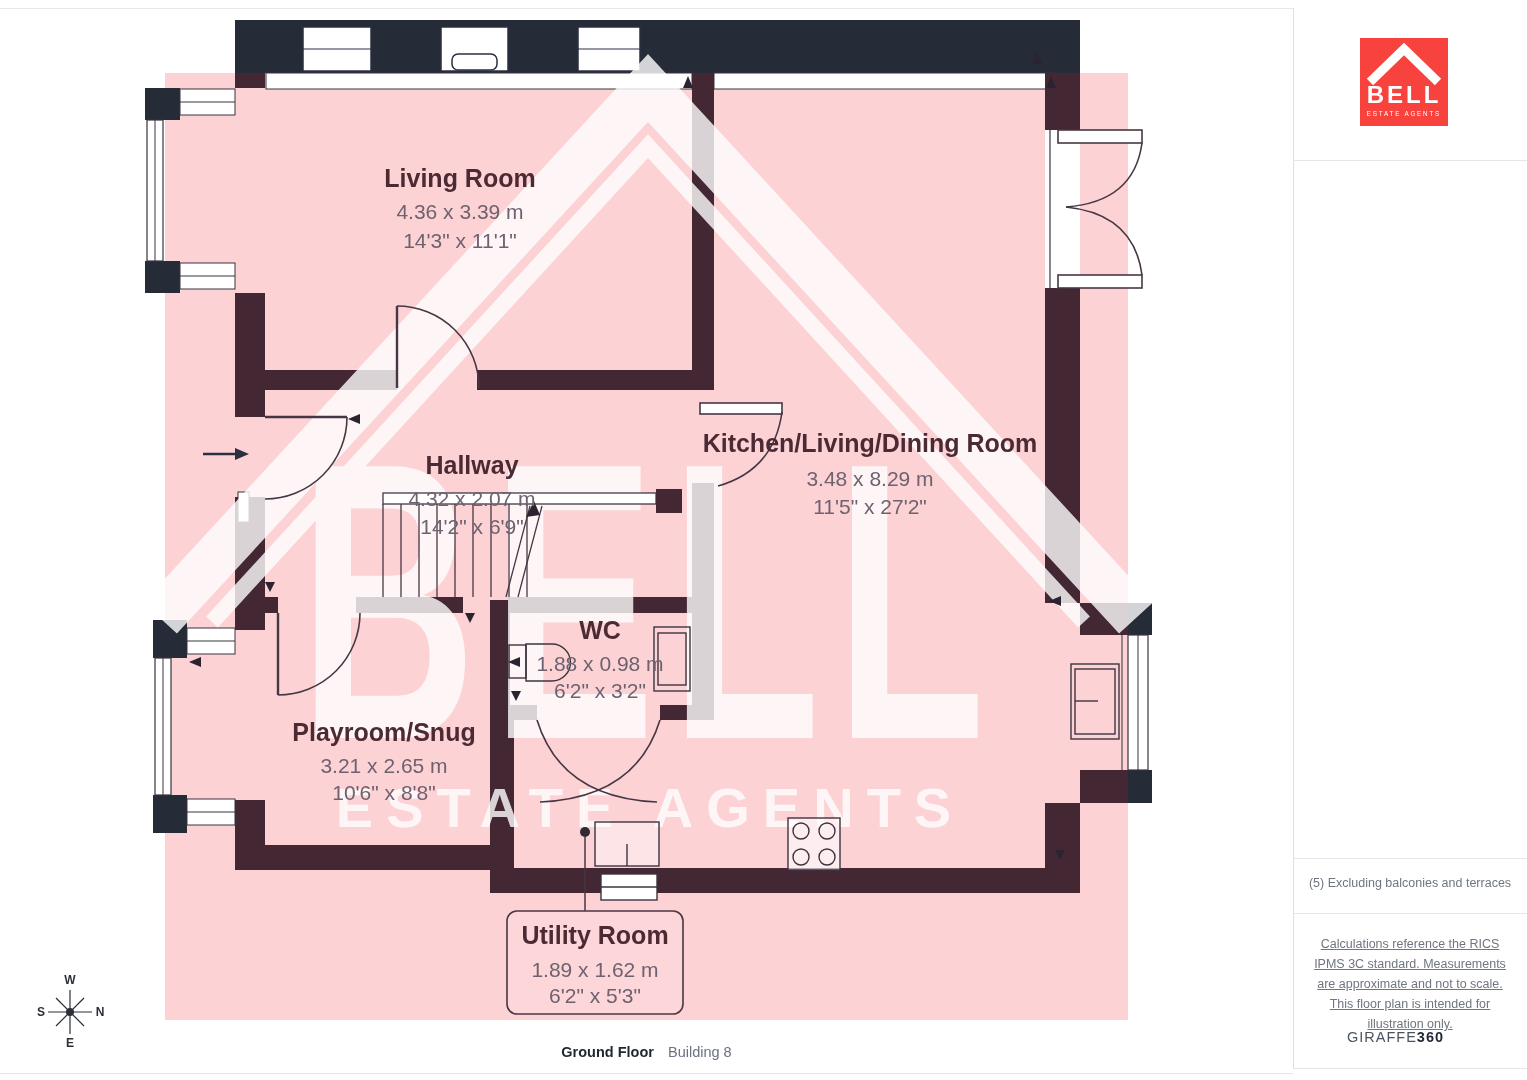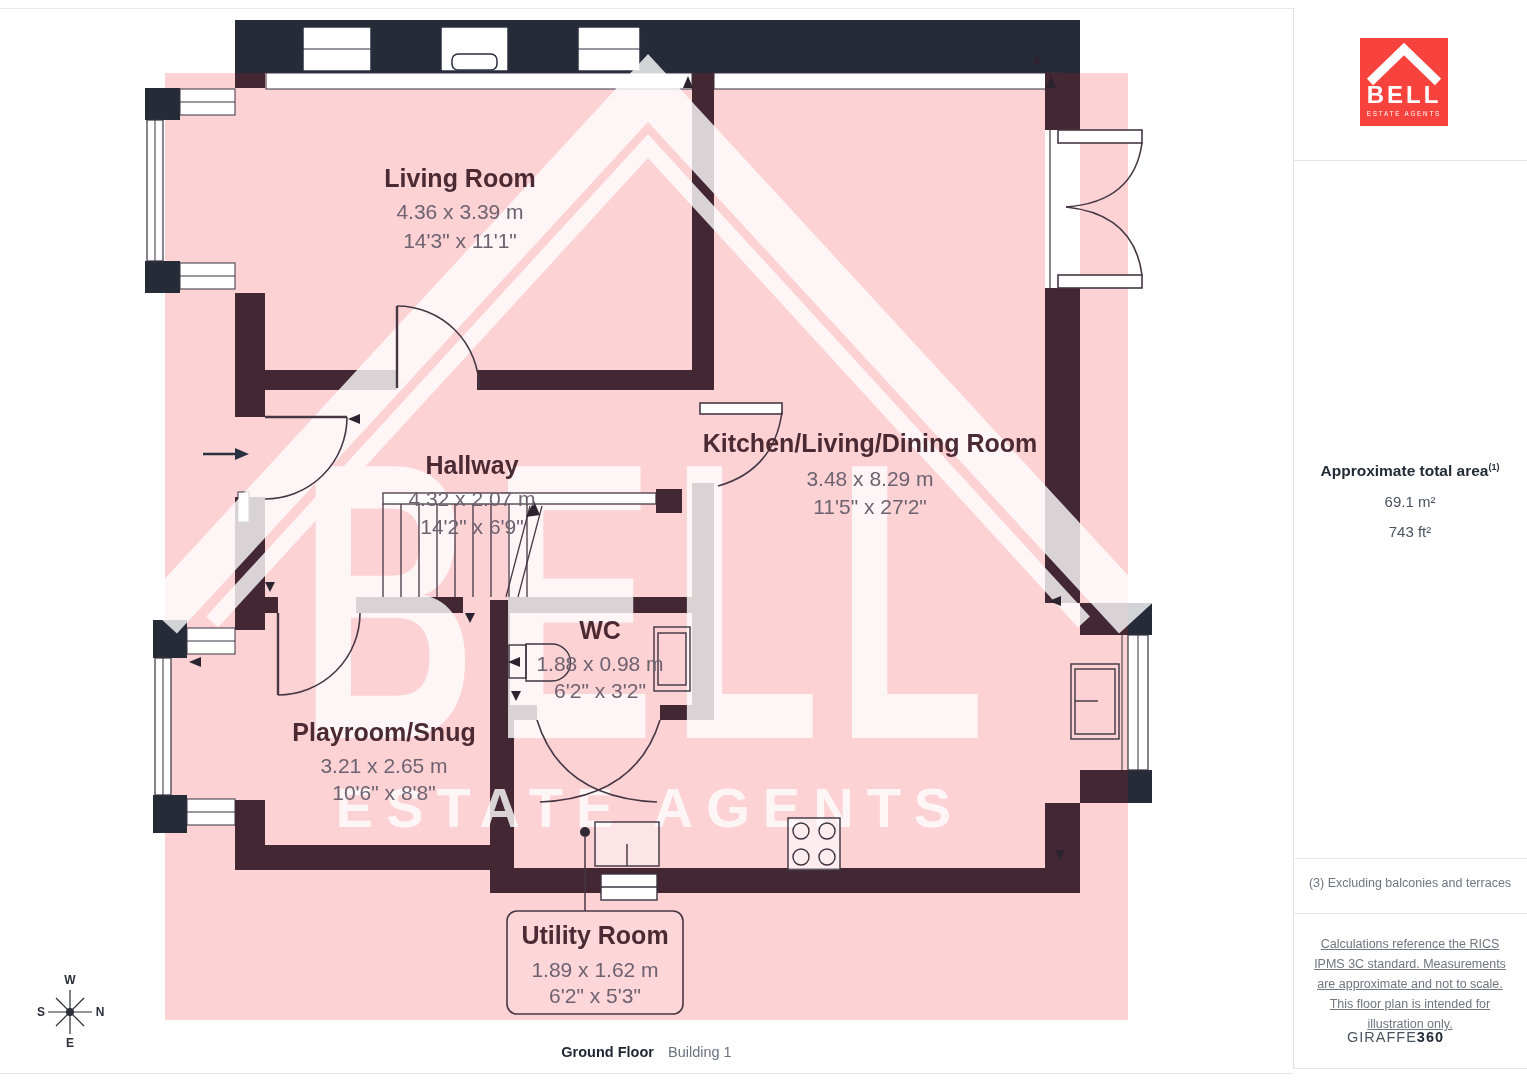--- a/index.html
+++ b/index.html
@@ -275,42 +275,37 @@
         <text x="100" y="1016">N</text>
         <text x="70" y="1047">E</text>
         <text x="41" y="1016">S</text>
       </g>
     </g>
   </svg>
   </div>
 
   <div class="footer">
     <span class="floor">Ground Floor</span>
-    <span class="bld">Building 1</span>
+    <span class="bld">Building 8</span>
   </div>
   <div class="footerline"></div>
 
   <div class="sidebar">
     <div class="vline"></div>
     <div class="sb-div" style="top:160px"></div>
     <div class="sb-div" style="top:858px"></div>
     <div class="sb-div" style="top:913px"></div>
     <div class="sb-div" style="top:1068px"></div>
 
     <div class="logo">
       <svg width="88" height="88" viewBox="0 0 88 88">
         <path d="M10,44 L44,11 L78,44" stroke="#ffffff" stroke-width="9" fill="none"></path>
       </svg>
       <div class="bell">BELL</div>
       <div class="tag">ESTATE AGENTS</div>
     </div>
 
-    <div class="area">
-      <div class="t"><span>Approximate total area</span><sup>(1)</sup></div>
-      <div class="v">69.1 m²</div>
-      <div class="v">743 ft²</div>
-    </div>
-
-    <div class="footnote">(3) Excluding balconies and terraces</div>
+
+    <div class="footnote">(5) Excluding balconies and terraces</div>
     <div class="disclaimer">Calculations reference the RICS IPMS 3C standard. Measurements are approximate and not to scale. This floor plan is intended for illustration only.</div>
     <div class="giraffe"><span>GIRAFFE</span><b>360</b></div>
   </div>
 </div>
 
 </body></html>

